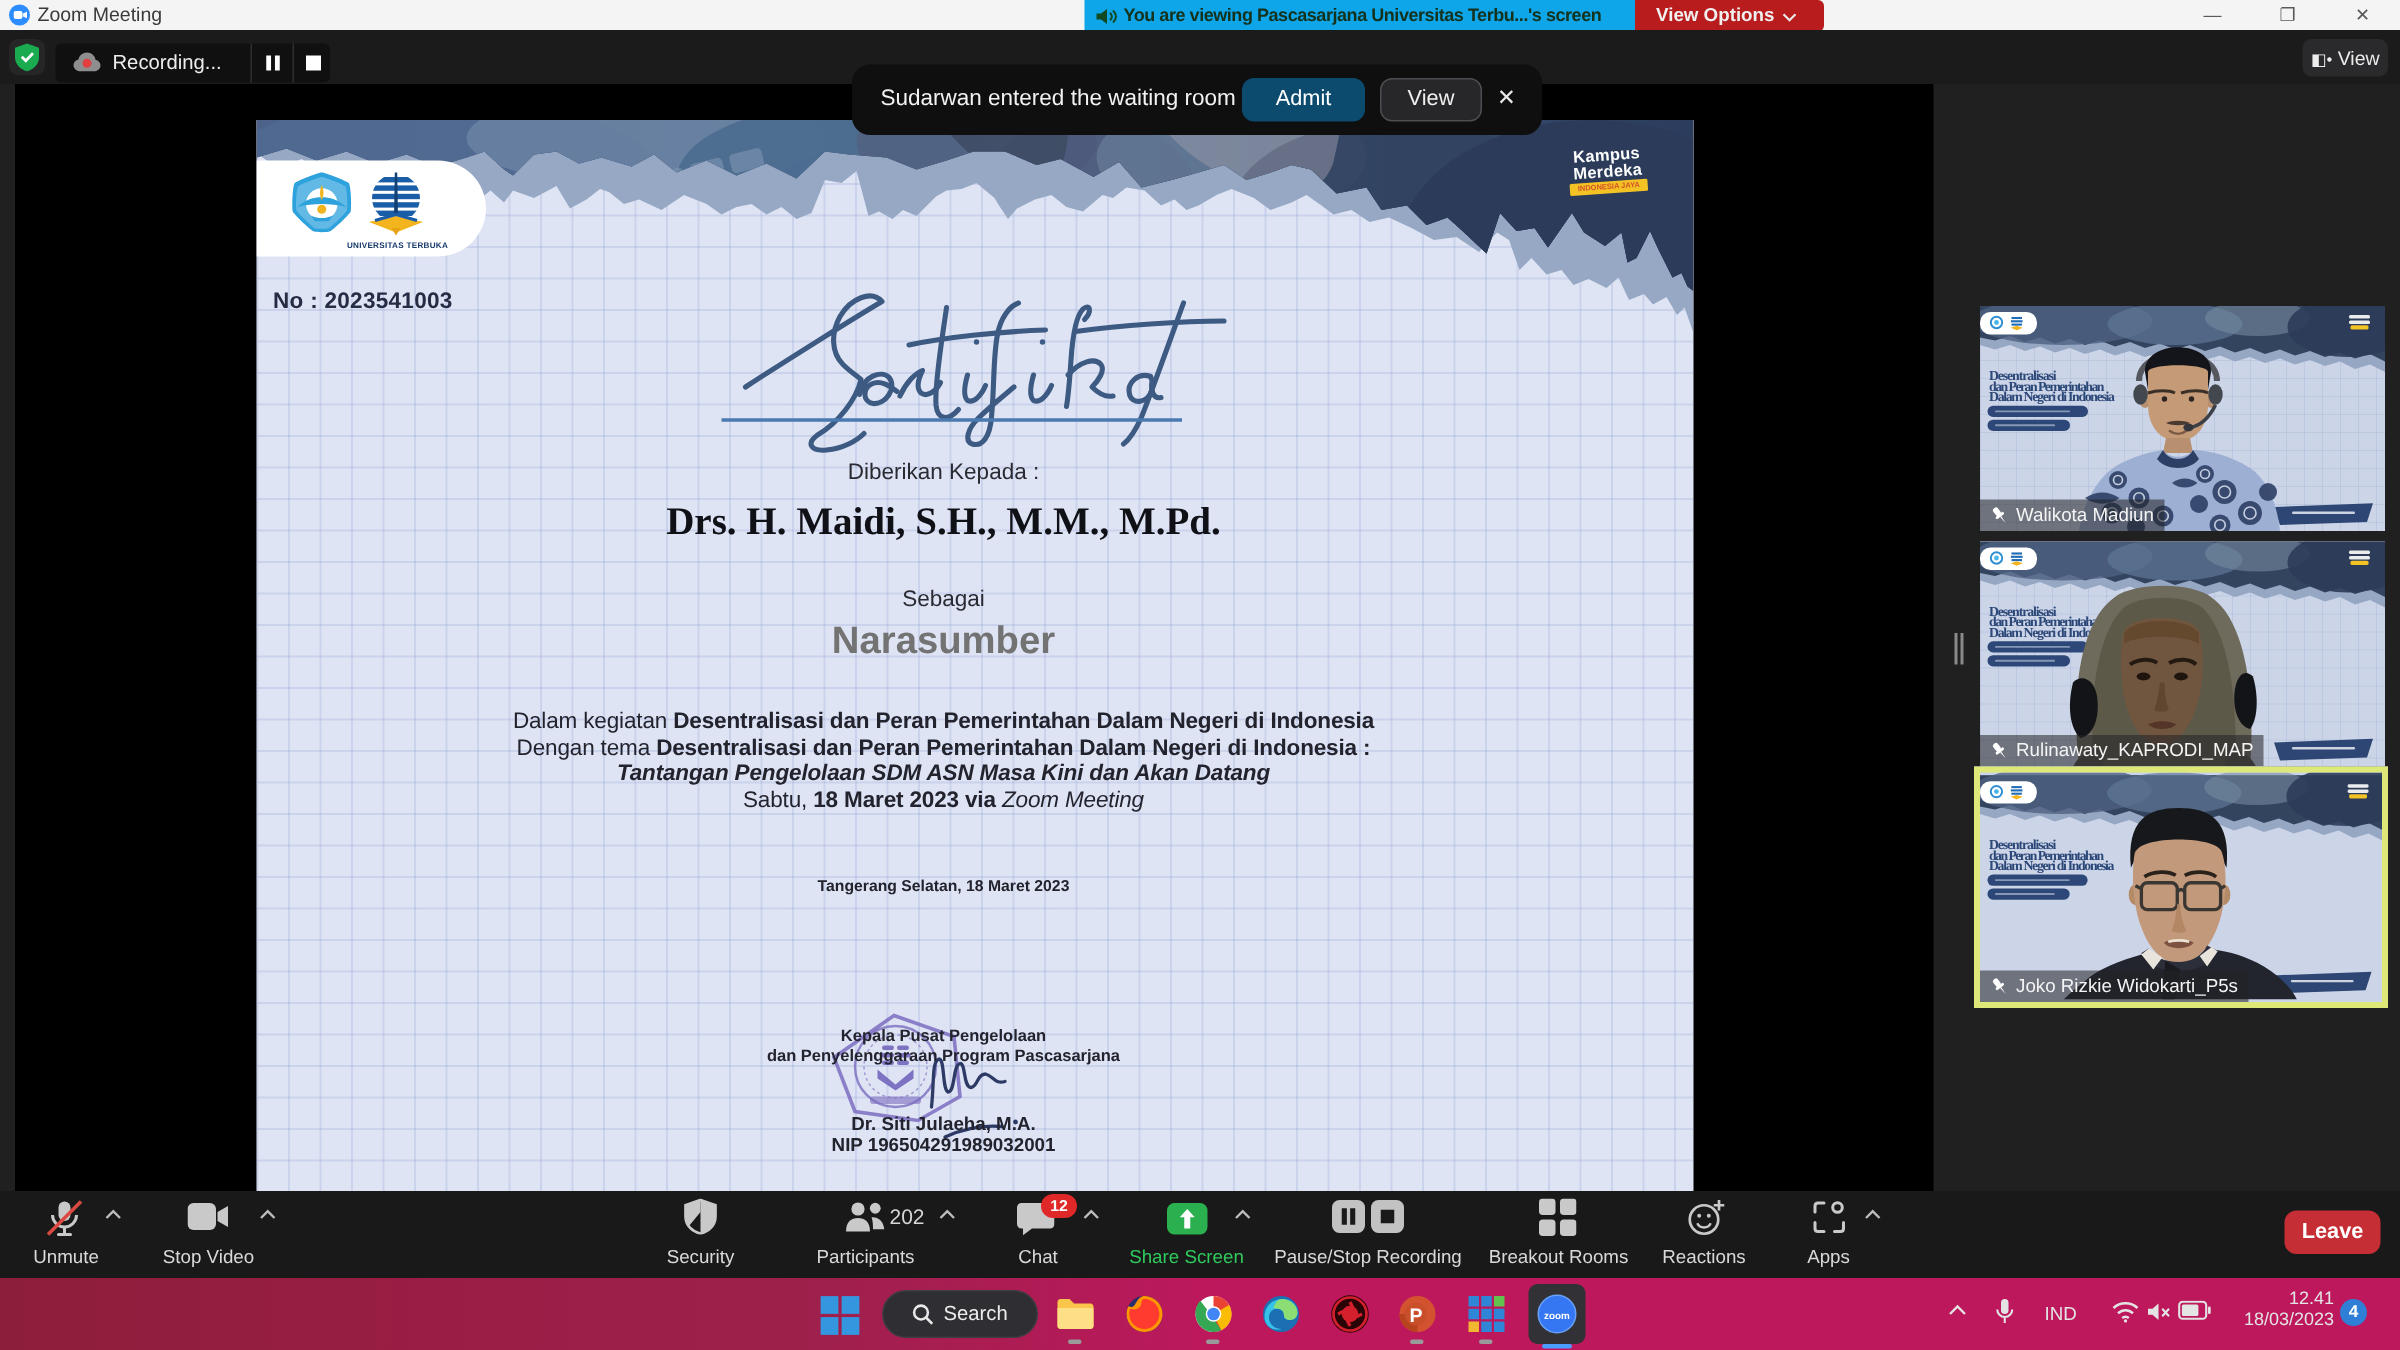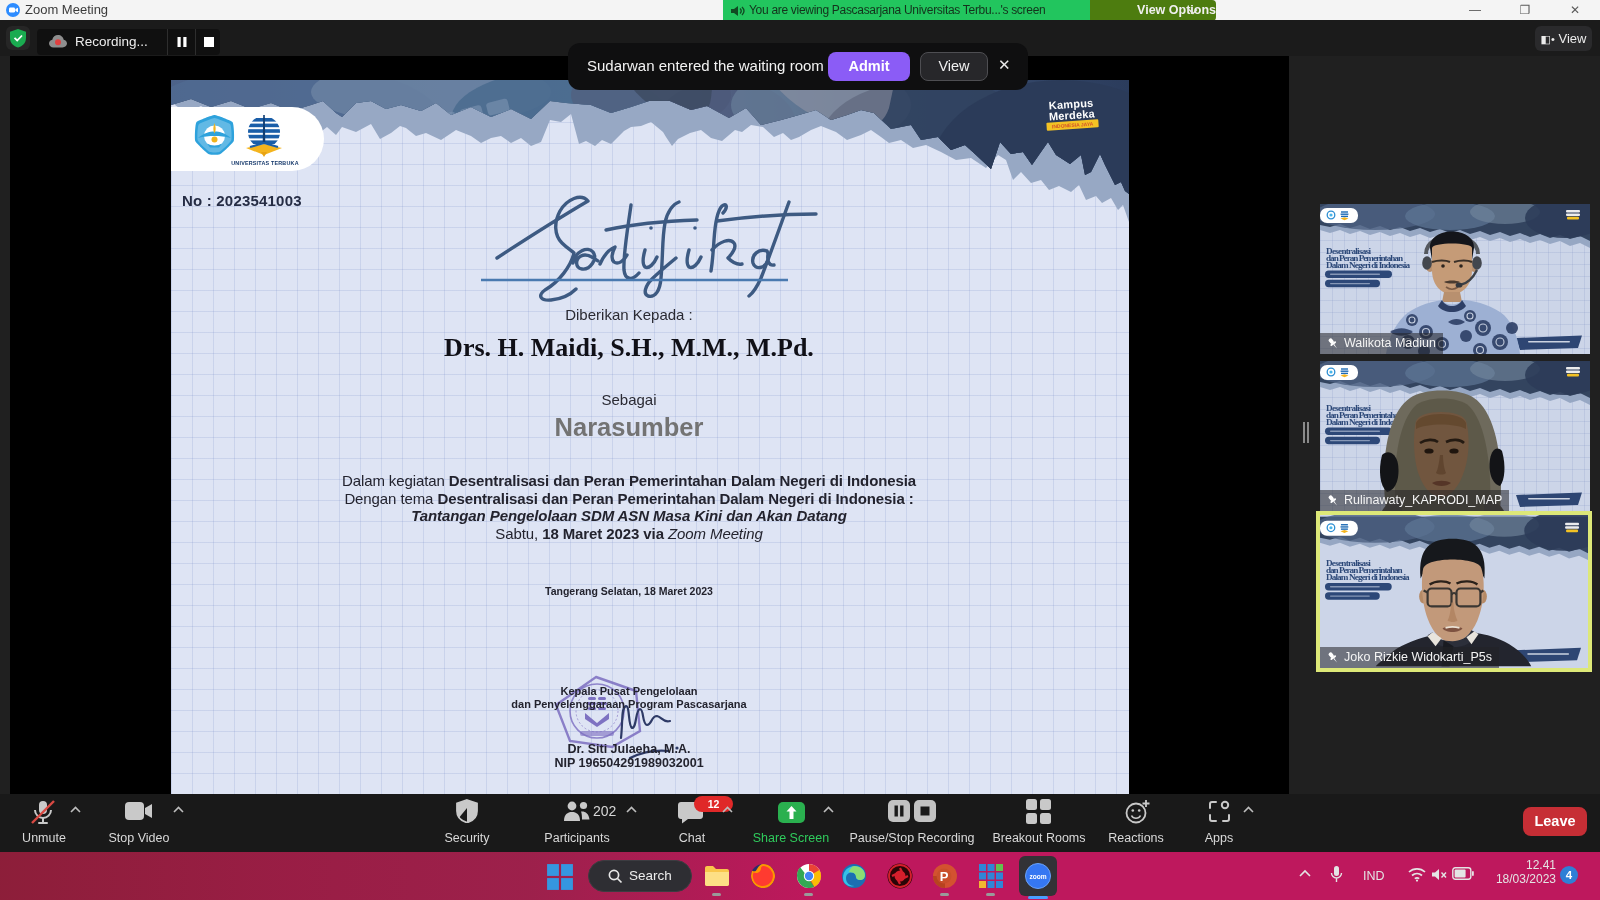--- a/index.html
+++ b/index.html
@@ -10,26 +10,26 @@
 
   
   #titlebar { left:0; top:0; width:1600px; height:20px; background:#f4f4f4; }
   #titlebar .zlogo { left:6px; top:3px; width:14px; height:14px; border-radius:50%;
     background:#2d8cff; }
   #titlebar .ttext { left:25px; top:2px; font-size:13px; color:#3a3a3a; }
   .winbtn { top:0px; height:20px; width:40px; color:#5a5a5a; font-size:12px;
     text-align:center; line-height:20px; }
 
   
-  #banner { left:723px; top:0; width:367px; height:21px; background:#22c55e; color:#14321c;
-    font-size:12px; font-weight:normal; letter-spacing:-0.3px; line-height:21px; padding:0 0 0 26px;
+  #banner { left:723px; top:0; width:367px; height:21px; background:#0ea5e9; color:#14321c;
+    font-size:12px; font-weight:bold; letter-spacing:-0.3px; line-height:21px; padding:0 0 0 26px;
     white-space:nowrap; overflow:hidden; }
-  #viewopt { left:1090px; top:0; height:21px; width:126px; background:#4d7c0f;
+  #viewopt { left:1090px; top:0; height:21px; width:126px; background:#b91c1c;
     color:#f0f0f0; font-size:12.5px; font-weight:bold; line-height:21px;
-    text-align:right; padding-left:14px; border-radius:0 4px 4px 0; box-sizing:border-box; }
+    text-align:left; padding-left:14px; border-radius:0 4px 4px 0; box-sizing:border-box; }
 
   
   #topbar { left:0; top:20px; width:1600px; height:36px; background:#1b1b1b; }
   #recbox { left:37px; top:9px; width:183px; height:26px; background:#101010; border-radius:4px; }
   #viewbtn { left:1535px; top:6px; width:57px; height:25px; background:#2a2a2c;
     border-radius:6px; color:#ececec; font-size:13px; line-height:25px; text-align:center; }
 
   
   #main { left:0; top:56px; width:1600px; height:738px; background:#202020; }
   #share { left:10px; top:0; width:1279px; height:738px; background:#000; }
@@ -41,22 +41,22 @@
       linear-gradient(to right, rgba(130,150,205,0.22) 1px, transparent 1px),
       linear-gradient(to bottom, rgba(130,150,205,0.22) 1px, transparent 1px);
     background-size:21px 21px; }
 
   .ctext { width:958px; text-align:center; color:#23232e; }
 
   
   #notif { left:568px; top:43px; width:460px; height:47px; background:#0f0f10;
     border-radius:12px; color:#f2f2f2; }
   #notif .msg { left:19px; top:14px; font-size:15px; }
-  #admit { left:260px; top:9px; width:82px; height:29px; background:#8b5cf6;
-    border-radius:8px; color:#fff; font-size:14.5px; font-weight:bold;
+  #admit { left:260px; top:9px; width:82px; height:29px; background:#0c4a6e;
+    border-radius:8px; color:#fff; font-size:14.5px; font-weight:normal;
     text-align:center; line-height:29px; }
   #nview { left:352px; top:9px; width:68px; height:29px; background:#27272a;
     border:1px solid #4e4e52; border-radius:8px; color:#f0f0f0; font-size:14.5px;
     text-align:center; line-height:27px; }
   #nclose { left:430px; top:13px; font-size:15px; color:#e8e8e8; }
 
   
   .tile { left:1320px; width:270px; height:150px; overflow:hidden; background:#ccd5e8; }
   .tile, #tile3 { background-image:
       linear-gradient(to right, rgba(120,140,195,0.19) 1px, transparent 1px),
@@ -489,21 +489,21 @@
     </svg>
     <div class="abs" style="left:593px;top:9px;font-size:14px;color:#d6d6d6;">202</div>
     <div class="tlabel" style="left:577px;">Participants</div>
     <svg class="abs" style="left:626px;top:12px;" width="11" height="7" viewBox="0 0 11 7">
         <path d="M1,6 L5.5,1.5 L10,6" stroke="#bdbdbd" stroke-width="1.6" fill="none"></path>
       </svg>
 
     <svg class="abs" style="left:678px;top:8px;" width="25" height="22" viewBox="0 0 25 22">
       <path d="M3,0 H22 C23.7,0 25,1.3 25,3 V14 C25,15.7 23.7,17 22,17 H10 L4,21.5 V17 H3 C1.3,17 0,15.7 0,14 V3 C0,1.3 1.3,0 3,0 Z" fill="#c9c9c9"></path>
     </svg>
-    <div class="abs" style="left:694px;top:2px;width:39px;height:16px;background:#e02828;border-radius:8px;color:#fff;font-size:10.5px;font-weight:bold;text-align:center;line-height:16px;">12</div>
+    <div class="abs" style="left:694px;top:2px;width:24px;height:16px;background:#e02828;border-radius:8px;color:#fff;font-size:10.5px;font-weight:bold;text-align:center;line-height:16px;">12</div>
     <div class="tlabel" style="left:692px;">Chat</div>
     <svg class="abs" style="left:722px;top:12px;" width="11" height="7" viewBox="0 0 11 7">
         <path d="M1,6 L5.5,1.5 L10,6" stroke="#bdbdbd" stroke-width="1.6" fill="none"></path>
       </svg>
 
     <div class="abs" style="left:778px;top:8px;width:27px;height:21px;background:#2ab04f;border-radius:5px;"></div>
     <svg class="abs" style="left:784px;top:11px;" width="15" height="15" viewBox="0 0 15 15">
       <path d="M7.5,1 L12.5,6.5 H9.5 V14 H5.5 V6.5 H2.5 Z" fill="#fff"></path>
     </svg>
     <div class="tlabel" style="left:791px;color:#2fca5c;"><span style="color:#2fca5c;">Share Screen</span></div>

